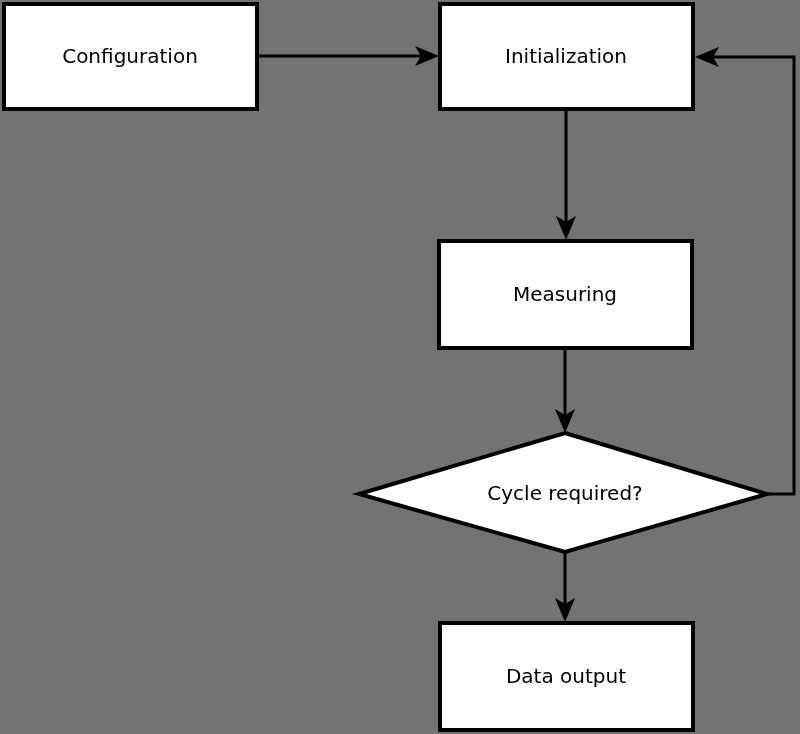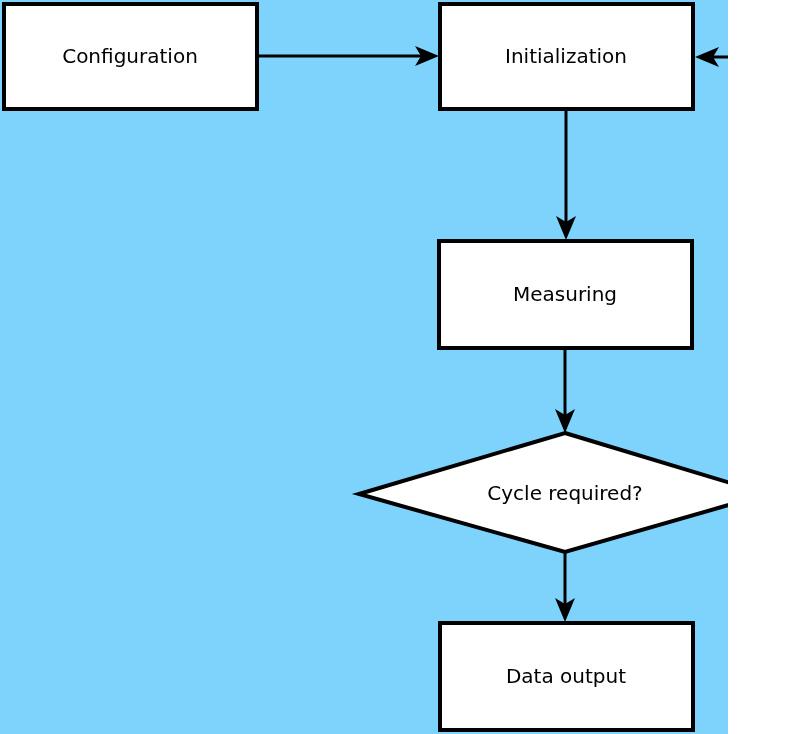--- a/index.html
+++ b/index.html
@@ -5,23 +5,23 @@
   html, body {
     margin: 0;
     padding: 0;
     background: #ffffff;
   }
   body {
     font-family: "DejaVu Sans", sans-serif;
   }
   #diagram-canvas {
     position: relative;
-    width: 728px;
+    width: 800px;
     height: 734px;
-    background: #7dd3fc;
+    background: #737373;
     overflow: hidden;
   }
   #flow-svg {
     position: absolute;
     top: 0;
     left: 0;
     width: 800px;
     height: 734px;
   }
   .node-shape {

